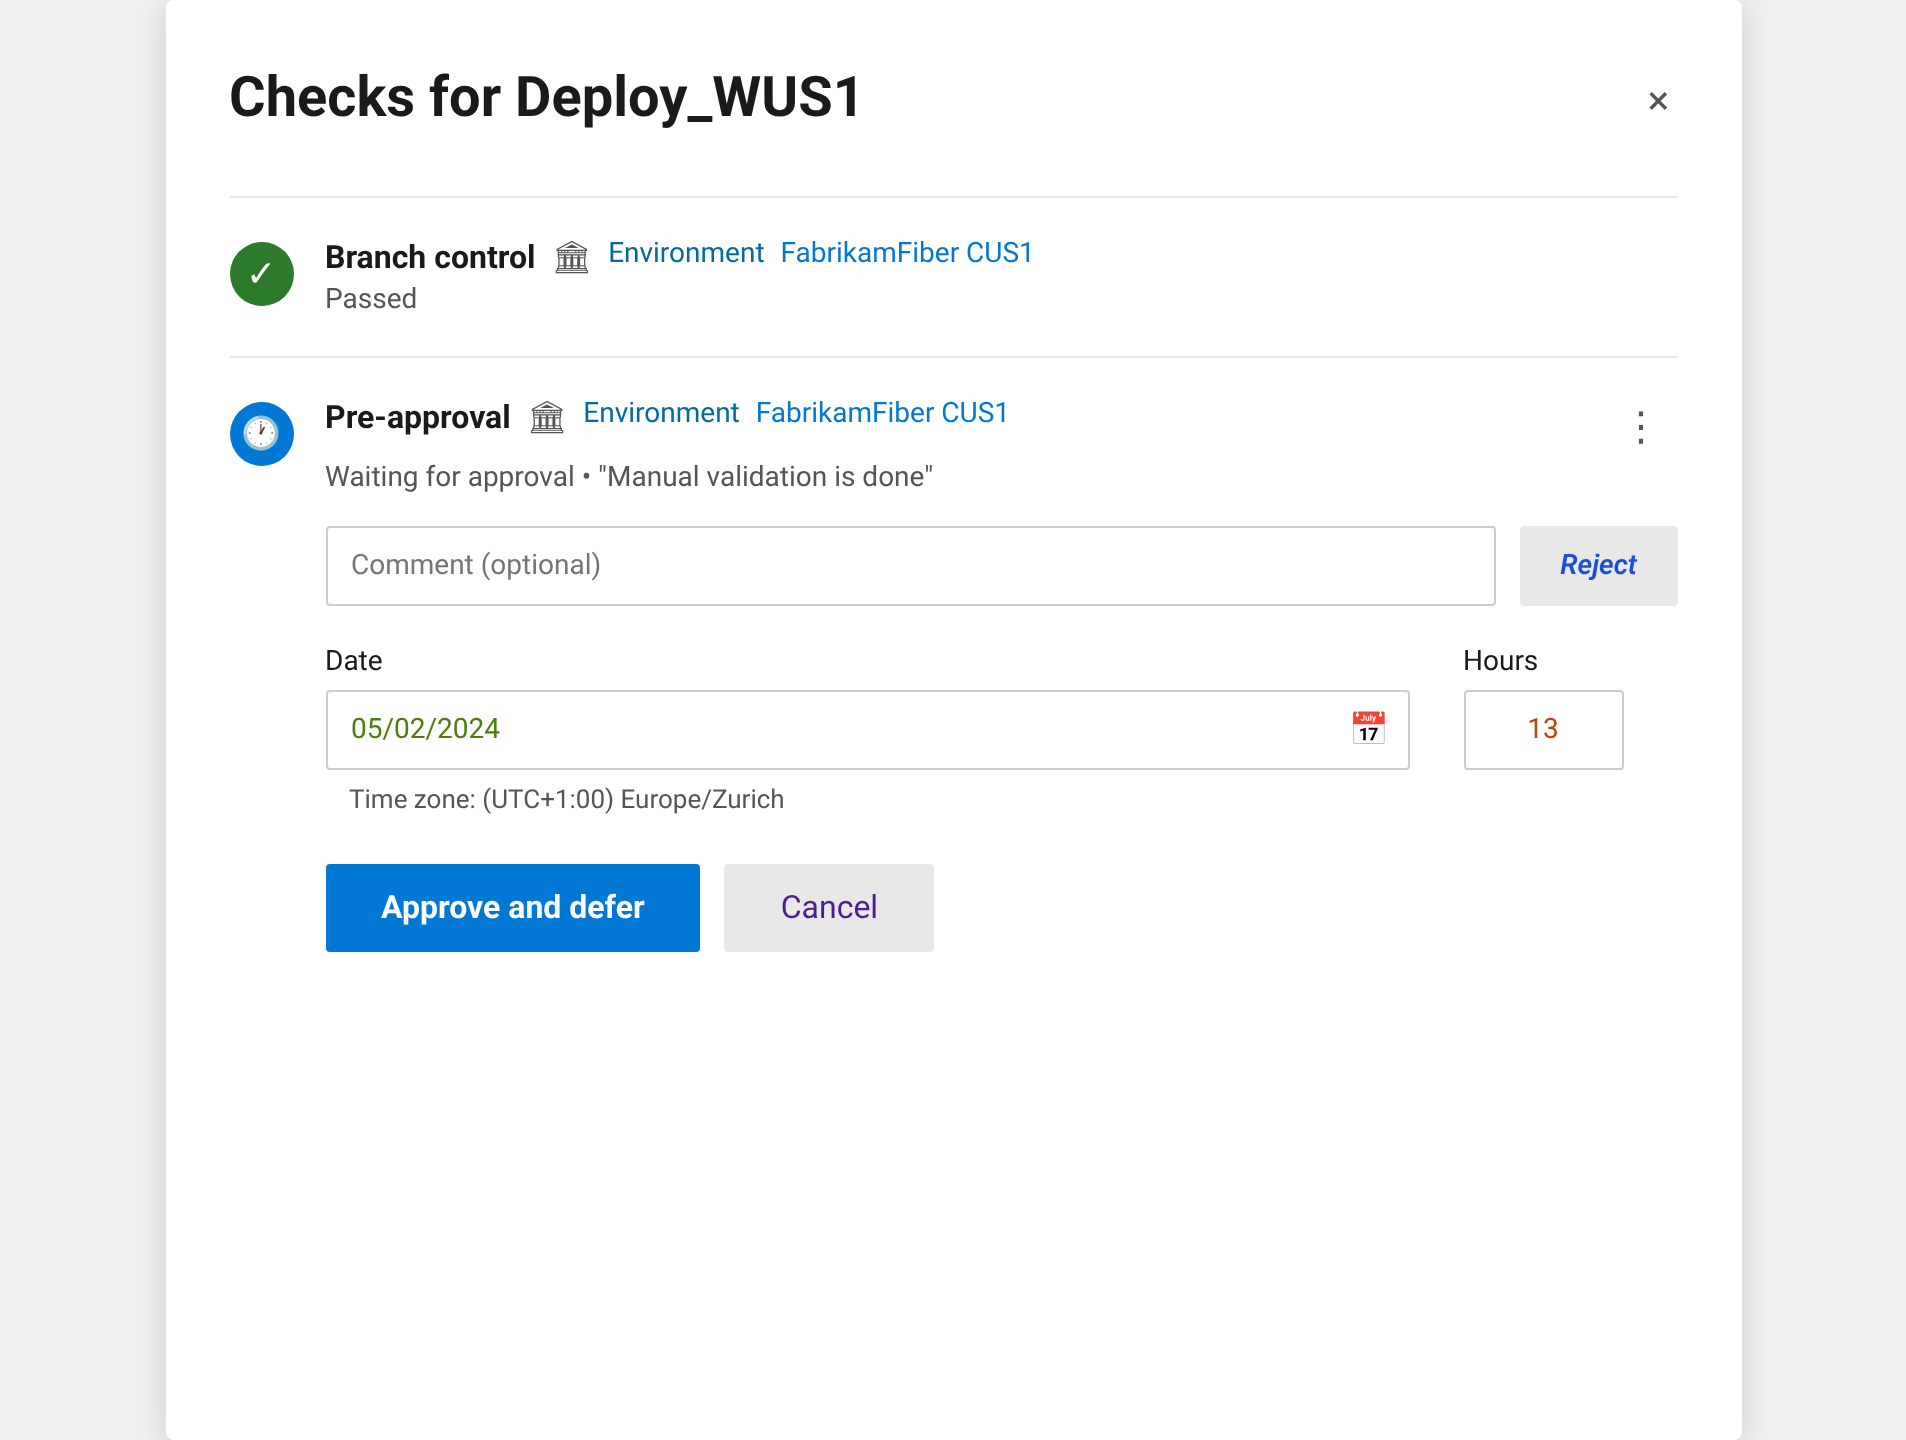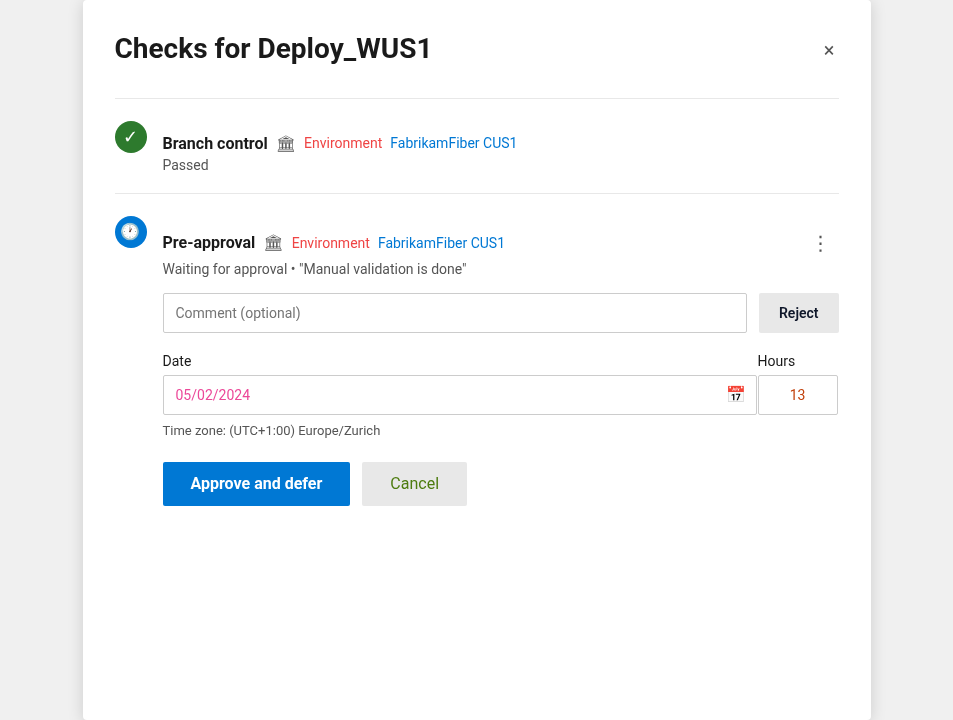--- a/index.html
+++ b/index.html
@@ -98,40 +98,38 @@
       color: white;
       font-size: 16px;
     }
 
     .section-content {
       flex: 1;
     }
 
     .section-title-row {
       display: flex;
-      align-items: center;
       gap: 8px;
       flex-wrap: wrap;
-      margin-top: 15px;
     }
 
     .section-name {
       font-size: 16px;
       font-weight: 700;
       color: #1a1a1a;
     }
 
     .environment-icon {
       color: #555;
       font-size: 16px;
     }
 
     .environment-label {
       font-size: 14px;
-      color: #ef4444;
+      color: #0369a1;
     }
 
     .env-link {
       font-size: 14px;
       color: #0078d4;
       text-decoration: none;
     }
 
     .section-status {
       font-size: 14px;
@@ -179,29 +177,30 @@
     }
 
     .reject-button {
       height: 40px;
       padding: 0 20px;
       background: #e8e8e8;
       border: none;
       border-radius: 2px;
       font-size: 14px;
       font-weight: 600;
-      color: #0f172a;
+      color: #1d4ed8;
       cursor: pointer;
       white-space: nowrap;
+      font-style: italic;
     }
 
     .date-time-row {
       display: grid;
       grid-template-columns: 1fr auto auto;
-      gap: 1px;
+      gap: 27px;
       align-items: end;
       margin-bottom: 8px;
     }
 
     .field-group {
       display: flex;
       flex-direction: column;
       gap: 6px;
     }
 
@@ -217,21 +216,21 @@
       align-items: center;
     }
 
     .date-input {
       width: 100%;
       height: 40px;
       border: 1px solid #ccc;
       border-radius: 2px;
       padding: 0 40px 0 12px;
       font-size: 14px;
-      color: #ec4899;
+      color: #4d7c0f;
       outline: none;
       background: #fff;
     }
 
     .calendar-icon {
       position: absolute;
       right: 10px;
       color: #555;
       font-size: 16px;
       pointer-events: none;
@@ -252,20 +251,21 @@
 
     .number-input.active {
       border: 2px solid #0078d4;
       border-radius: 2px;
     }
 
     .timezone-text {
       font-size: 13px;
       color: #555;
       margin-bottom: 24px;
+      margin-left: 12px;
     }
 
     .action-buttons-row {
       display: flex;
       gap: 12px;
     }
 
     .approve-button {
       height: 44px;
       padding: 0 28px;
@@ -280,21 +280,21 @@
     }
 
     .cancel-button {
       height: 44px;
       padding: 0 28px;
       background: #e8e8e8;
       border: none;
       border-radius: 2px;
       font-size: 16px;
       font-weight: 400;
-      color: #4d7c0f;
+      color: #4c1d95;
       cursor: pointer;
       white-space: nowrap;
     }
   </style>
 </head>
 <body>
 
 <div class="modal">
 
   <div class="modal-header">

